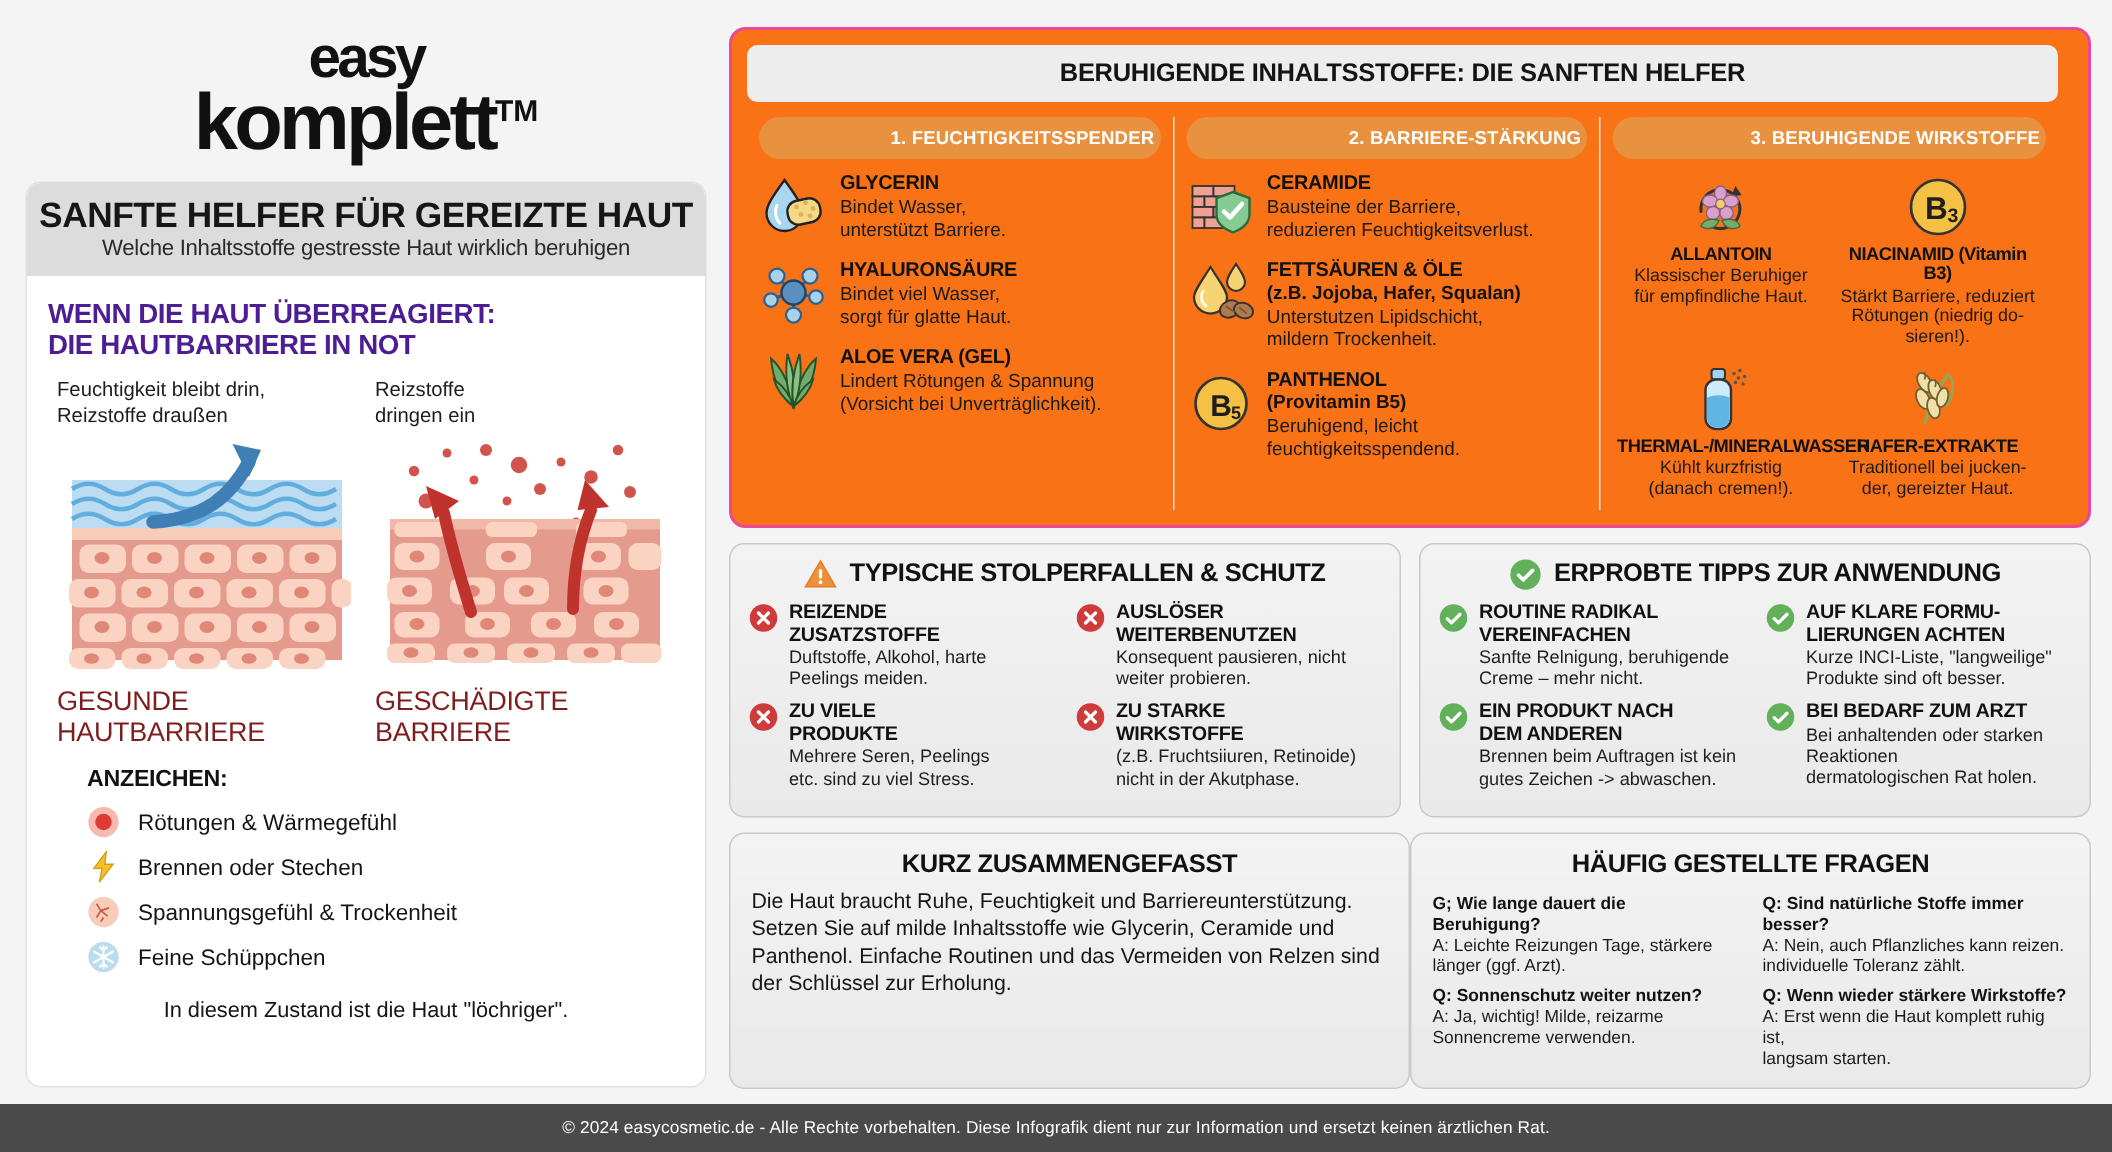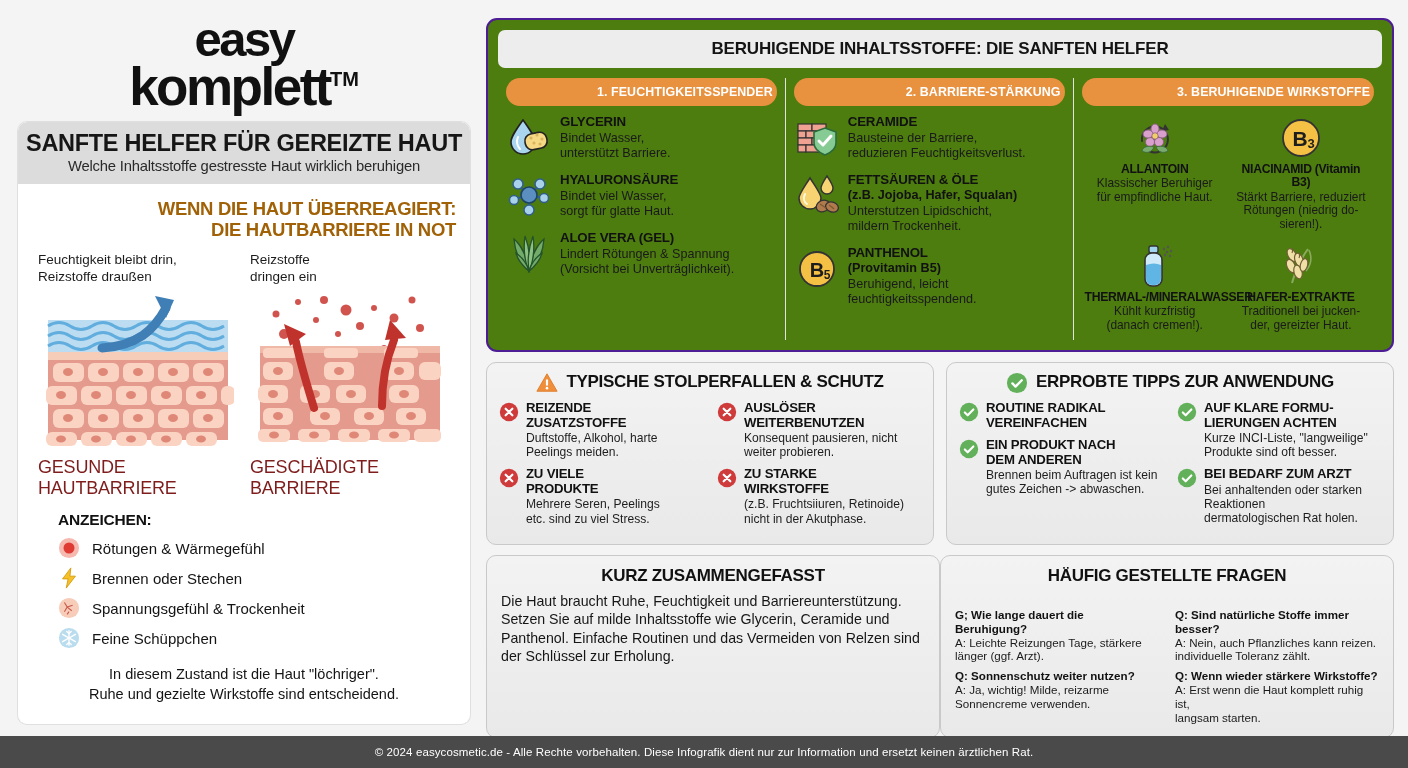--- a/index.html
+++ b/index.html
@@ -25,21 +25,21 @@
   }
   .brand {
     height: 122px; display: flex; flex-direction: column;
     align-items: center; justify-content: center;
     padding-top: 6px;
   }
   .brand-l1, .brand-l2 {
     font-weight: 800; color: #111; line-height: .95;
     letter-spacing: -2.5px;
   }
-  .brand-l1 { font-size: 49px; text-align: right; }
+  .brand-l1 { font-size: 39px; text-align: right; }
   .brand-l2 { font-size: 53px; position: relative; }
   .brand-tm { font-size: 20px; vertical-align: super; letter-spacing: 0; font-weight: 700; }
 
   .left-card {
     background: #ffffff; border-radius: 9px;
     width: 452px; height: 602px; overflow: hidden;
     box-shadow: 0 0 0 1px #e0e0e0;
   }
   .left-head {
     background: #dcdcdc; padding: 9px 0 10px 0;
@@ -48,22 +48,22 @@
   .left-head h1 {
     font-size: 23.5px; font-weight: 800; color: #161616;
     letter-spacing: -.3px; line-height: 1.05;
   }
   .left-head h2 {
     font-size: 14.8px; font-weight: 400; color: #2a2a2a;
     margin-top: 2px; letter-spacing: -.2px;
   }
   .left-body { padding: 14px 14px 0 14px; }
   .sec-title {
-    text-align: right; font-size: 18.5px; font-weight: 800;
-    color: #a16207; line-height: 1.15; letter-spacing: -.3px;
+    text-align: left; font-size: 18.5px; font-weight: 800;
+    color: #4c1d95; line-height: 1.15; letter-spacing: -.3px;
   }
 
   
   .diagrams { display: flex; gap: 12px; margin-top: 12px; padding: 0 6px; }
   .diagram { flex: 1; }
   .diag-cap {
     font-size: 13.5px; color: #1c1c1c; line-height: 1.22; font-weight: 400;
     height: 38px;
   }
   .diag-svg { display: block; margin: 0 auto; }
@@ -81,22 +81,22 @@
 
   .closing {
     margin-top: 16px; text-align: center;
     font-size: 14.5px; color: #141414; line-height: 1.34; padding: 0 18px;
   }
 
   
   .right-col { position: absolute; left: 486px; top: 18px; width: 908px; }
 
   .ingr-panel {
-    border: 2px solid #4c1d95; border-radius: 11px;
-    background: #4d7c0f; padding: 10px 10px 10px 10px;
+    border: 2px solid #ec4899; border-radius: 11px;
+    background: #f97316; padding: 10px 20px 10px 10px;
   }
   .ingr-title {
     background: #ededed; border-radius: 7px;
     text-align: center; font-size: 17px; font-weight: 800;
     color: #141414; padding: 9px 0; letter-spacing: -.2px;
   }
   .ingr-cols { display: flex; margin-top: 10px; }
   .ingr-col { flex: 1; padding: 0 8px; }
   .ingr-col + .ingr-col { border-left: 1px solid #e2e2e2; }
   .ingr-col.wide { flex: 1.08; }
@@ -141,21 +141,21 @@
 
   
   .bot-row { display: flex; margin-top: 10px; }
   .bbox {
     flex: 1; background: linear-gradient(180deg,#f3f3f3 0%,#e9e9e9 100%);
     border: 1px solid #c9c9c9; border-radius: 10px; padding: 10px 14px 12px 14px;
     min-height: 122px;
   }
   .bbox-head { text-align: center; font-size: 17px; font-weight: 800; color: #111; letter-spacing: -.3px; }
   .summary-text { font-size: 14.2px; color: #161616; line-height: 1.3; margin-top: 6px; }
-  .faq-cols { display: flex; gap: 16px; margin-top: 16px; }
+  .faq-cols { display: flex; gap: 16px; margin-top: 4px; }
   .faq-cols > div { flex: 1; }
   .faq-q { font-size: 11.6px; font-weight: 800; color: #111; line-height: 1.2; margin-top: 6px; }
   .faq-a { font-size: 11.6px; color: #1a1a1a; line-height: 1.2; }
 </style>
 </head>
 <body>
 
 <div class="page">
 
   <div class="left-col">
@@ -375,21 +375,20 @@
                   <path d="M12 17 L9.5 19"></path>
                   <path d="M12 17 L14.5 19"></path>
               </g>
             </svg>
             <span class="sign-tx">Feine Schüppchen</span>
           </div>
         </div>
 
         <div class="closing">
           <div>In diesem Zustand ist die Haut "löchriger".</div>
-          <div>Ruhe und gezielte Wirkstoffe sind entscheidend.</div>
         </div>
       </div>
     </div>
   </div>
 
   <div class="right-col">
 
     <div class="ingr-panel">
       <div class="ingr-title">BERUHIGENDE INHALTSSTOFFE: DIE SANFTEN HELFER</div>
 
@@ -707,20 +706,22 @@
         <div class="two-col">
           <div>
             <div class="pt">
               <svg class="pt-ic" viewBox="0 0 24 24">
                 <circle cx="12" cy="12" r="11" fill="#62b05a"></circle>
                 <path d="M7 12.5 l3.4 3.4 L17.2 9" stroke="#fff" stroke-width="2.6" fill="none" stroke-linecap="round" stroke-linejoin="round"></path>
               </svg>
               <div>
                 <div class="pt-name" style="white-space:pre-line">ROUTINE RADIKAL
 VEREINFACHEN</div>
+                <div class="pt-desc" style="white-space:pre-line">Sanfte Relnigung, beruhigende
+Creme – mehr nicht.</div>
               </div>
             </div>
             <div class="pt">
               <svg class="pt-ic" viewBox="0 0 24 24">
                 <circle cx="12" cy="12" r="11" fill="#62b05a"></circle>
                 <path d="M7 12.5 l3.4 3.4 L17.2 9" stroke="#fff" stroke-width="2.6" fill="none" stroke-linecap="round" stroke-linejoin="round"></path>
               </svg>
               <div>
                 <div class="pt-name" style="white-space:pre-line">EIN PRODUKT NACH
 DEM ANDEREN</div>

